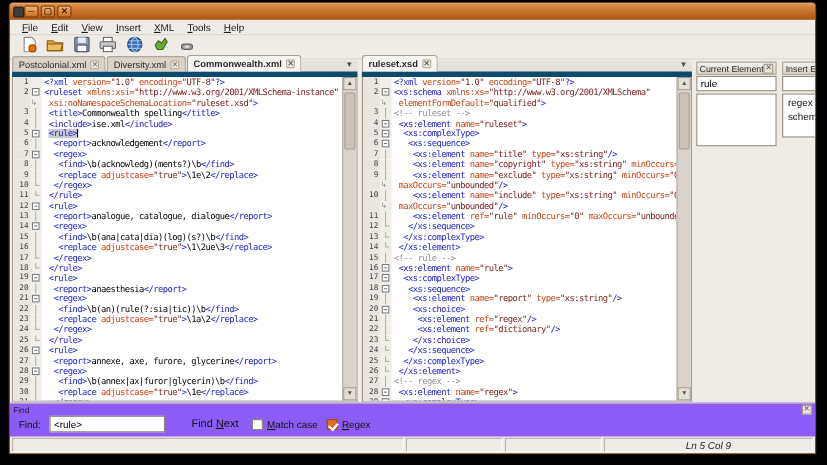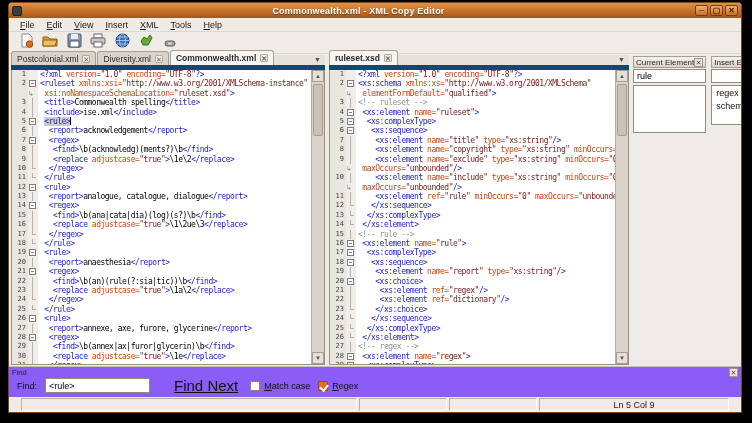--- a/index.html
+++ b/index.html
@@ -92,45 +92,44 @@
   .mini-scroll .sarrow { height:9px; line-height:8px; }
   .mini-scroll .sthumb { top:1px; height:14px; }
   
   .findbar { flex:none; border-top:1px solid #c7c0b5; background:#8b5cf6; }
   .findcap { height:10px; display:flex; align-items:center; padding:0 3px; }
   .findcap .cap { font-size:7.5px; color:#222; flex:1; }
   .findrow { height:20px; display:flex; align-items:center; gap:8px; padding:0 8px 3px 8px; }
   .findrow label { font-size:9px; color:#111; }
   .findinput { width:105px; height:15px; border:1px solid #948b7e; background:#fff;
                font:9px "Liberation Sans",sans-serif; padding:0 3px; }
-  .flatbtn { font-size:15px; color:#111; padding:1px 4px; margin-left:12px;text-decoration:underline; }
+  .flatbtn { font-size:10px; color:#111; padding:1px 4px; margin-left:12px; }
   .cbrow { display:flex; align-items:center; gap:4px; }
   .cb { width:10px; height:10px; border:1px solid #8d8478; background:#fff; border-radius:1px; }
   .cb.checked { background:var(--accent); border-color:#9c4a0c; position:relative; }
   .cb.checked::after { content:""; position:absolute; left:2px; top:1px; width:4px; height:6px;
         border:solid #fff; border-width:0 2px 2px 0; transform:rotate(40deg); }
   .cbrow span { font-size:9px; color:#111; }
   u { text-decoration:underline; }
   
-  .statusbar { height:15px; flex:none; display:flex; gap:2px; padding:1px 12px;
-               background:#efebe7; }
+  .statusbar { height:15px; flex:none; display:flex; gap:2px; padding:1px 2px;
+               background:#efebe7;font-style:italic; }
   .sseg { border:1px solid; border-color:#b8b1a5 #fdfcfa #fdfcfa #b8b1a5; background:#efebe7;
           font-size:9px; color:#222; display:flex; align-items:center; justify-content:center; }
   .sseg.s1 { flex:1; } .sseg.s2 { width:88px; } .sseg.s3 { width:88px; } .sseg.s4 { width:190px; }
   :root { --tag:#2222cc; --attr:#c84513; --val:#7c2020; --com:#909090; --sel:#c9c9d3;
           --accent:#e36b1e; }
 </style>
 </head>
 <body>
 
 <div class="window">
 
   <div class="titlebar">
     <div class="appicon"></div>
-    <div class="title">Commonwealth.xml - XML Copy Editor</div>
     <div class="winbtns">
       <div class="winbtn">─</div>
       <div class="winbtn">▢</div>
       <div class="winbtn">✕</div>
     </div>
   </div>
 
   <div class="menubar" id="menubar">
       <div class="menuitem"><u>F</u>ile</div>
       <div class="menuitem"><u>E</u>dit</div>

